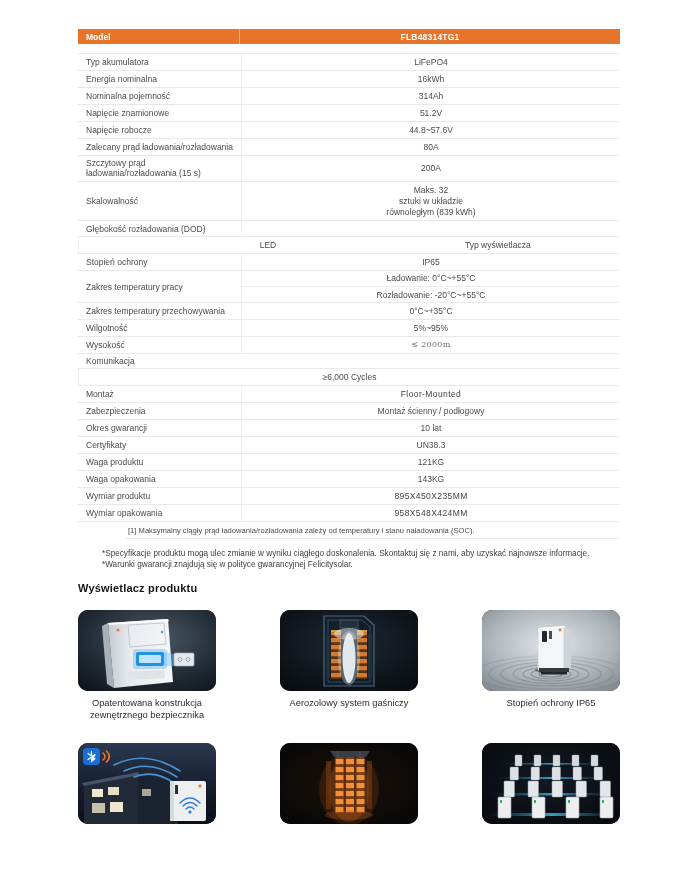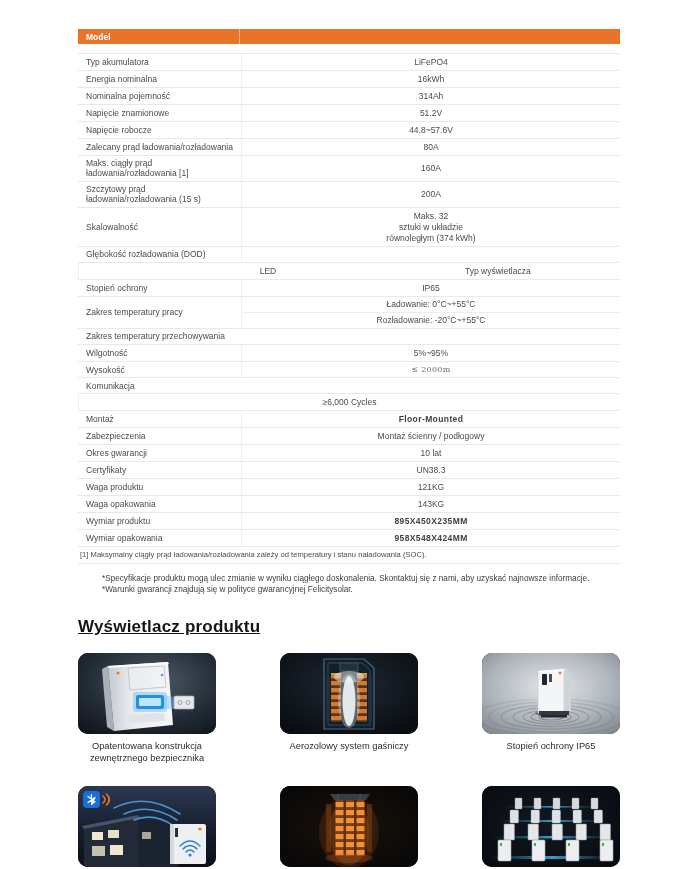--- a/index.html
+++ b/index.html
@@ -14,44 +14,45 @@
 
   .rows{margin-top:9px;border-top:1px solid #e9e9e9;}
   .row{display:flex;border-bottom:1px solid #e9e9e9;}
   .cell{font-size:8.5px;color:#4a4a4a;line-height:1.18;}
   .cell.label{width:163px;box-sizing:border-box;padding:2.4px 4px 2.4px 8px;display:flex;align-items:center;}
   .cell.value{flex:1;border-left:1px solid #f0f0f0;display:flex;flex-direction:column;justify-content:center;text-align:center;padding:2.4px 0;}
   .cell.value .line{padding:.6px 0;}
   .cell.value.split{padding:0;}
   .cell.value.split .line{flex:1;display:flex;align-items:center;justify-content:center;padding:2.6px 0;}
   .cell.value.split .line:first-child{border-bottom:1px solid #ededed;}
-  .cell.value.bold .line{font-weight:bold;letter-spacing:.4px;color:#3f3f3f;}
+  .cell.value.bold .line{font-weight:normal;letter-spacing:.4px;color:#3f3f3f;}
   .cell.value.serif .line{font-family:"DejaVu Serif",serif;font-size:8px;color:#6b6b6b;letter-spacing:.3px;}
 
-  .footnote-row{border-bottom:1px solid #e9e9e9;font-size:7.6px;color:#4a4a4a;padding:3.4px 0 3.4px 2px;}
+  .footnote-row{border-bottom:1px solid #e9e9e9;font-size:7.6px;color:#4a4a4a;padding:3.4px 0 3.4px 2px;margin-left:48px;}
   .notes{margin-top:9px;font-size:8.2px;color:#3d3d3d;line-height:1.35;margin-left:24px;}
 
   
-  .section-title{margin:22px 0 0 0;font-size:17px;font-weight:bold;color:#151515;letter-spacing:.2px;text-decoration:underline;}
+  .section-title{margin:12px 0 0 0;font-size:11px;font-weight:bold;color:#151515;letter-spacing:.2px;}
 
   .cards{margin-top:16px;display:grid;grid-template-columns:repeat(3,138px);justify-content:space-between;row-gap:22px;}
   .card{width:138px;}
   .card-art{width:138px;height:81px;border-radius:10px;overflow:hidden;background:#0a0d12;}
   .card-art svg{display:block;}
   .card-caption{margin-top:6px;font-size:9.3px;color:#2c2c2c;text-align:center;line-height:1.3;}
 </style>
 </head>
 <body>
 
 <div class="page">
   <div class="content">
 
     <div class="spec-table">
       <div class="table-header">
         <div class="th-label">Model</div>
+        <div class="th-value">FLB48314TG1</div>
       </div>
       <div class="rows" id="spec-rows">
           <div class="row">
             <div class="cell label">Typ akumulatora</div>
             <div class="cell value">
               <div class="line">LiFePO4</div>
             </div>
           </div>
           <div class="row">
             <div class="cell label">Energia nominalna</div>
@@ -74,40 +75,34 @@
           <div class="row">
             <div class="cell label">Napięcie robocze</div>
             <div class="cell value">
               <div class="line">44.8~57.6V</div>
             </div>
           </div>
           <div class="row">
             <div class="cell label">Zalecany prąd ładowania/rozładowania</div>
             <div class="cell value">
               <div class="line">80A</div>
-            </div>
-          </div>
-          <div class="row">
-            <div class="cell label">Maks. ciągły prąd ładowania/rozładowania [1]</div>
-            <div class="cell value">
-              <div class="line">160A</div>
             </div>
           </div>
           <div class="row">
             <div class="cell label">Szczytowy prąd ładowania/rozładowania (15 s)</div>
             <div class="cell value">
               <div class="line">200A</div>
             </div>
           </div>
           <div class="row">
             <div class="cell label">Skalowalność</div>
             <div class="cell value">
               <div class="line">Maks. 32</div>
               <div class="line">sztuki w układzie</div>
-              <div class="line">równoległym (374 kWh)</div>
+              <div class="line">równoległym (839 kWh)</div>
             </div>
           </div>
           <div class="row">
             <div class="cell label">Głębokość rozładowania (DOD)</div>
             <div class="cell value">
               <div class="line"></div>
             </div>
           </div>
           <div class="row">
             <div class="cell value">
@@ -123,20 +118,23 @@
           </div>
           <div class="row">
             <div class="cell label">Zakres temperatury pracy</div>
             <div class="cell value split">
               <div class="line">Ładowanie: 0°C~+55°C</div>
               <div class="line">Rozładowanie: -20°C~+55°C</div>
             </div>
           </div>
           <div class="row">
             <div class="cell label">Zakres temperatury przechowywania</div>
+            <div class="cell value">
+              <div class="line">0°C~+35°C</div>
+            </div>
           </div>
           <div class="row">
             <div class="cell label">Wilgotność</div>
             <div class="cell value">
               <div class="line">5%~95%</div>
             </div>
           </div>
           <div class="row">
             <div class="cell label">Wysokość</div>
             <div class="cell value serif">

